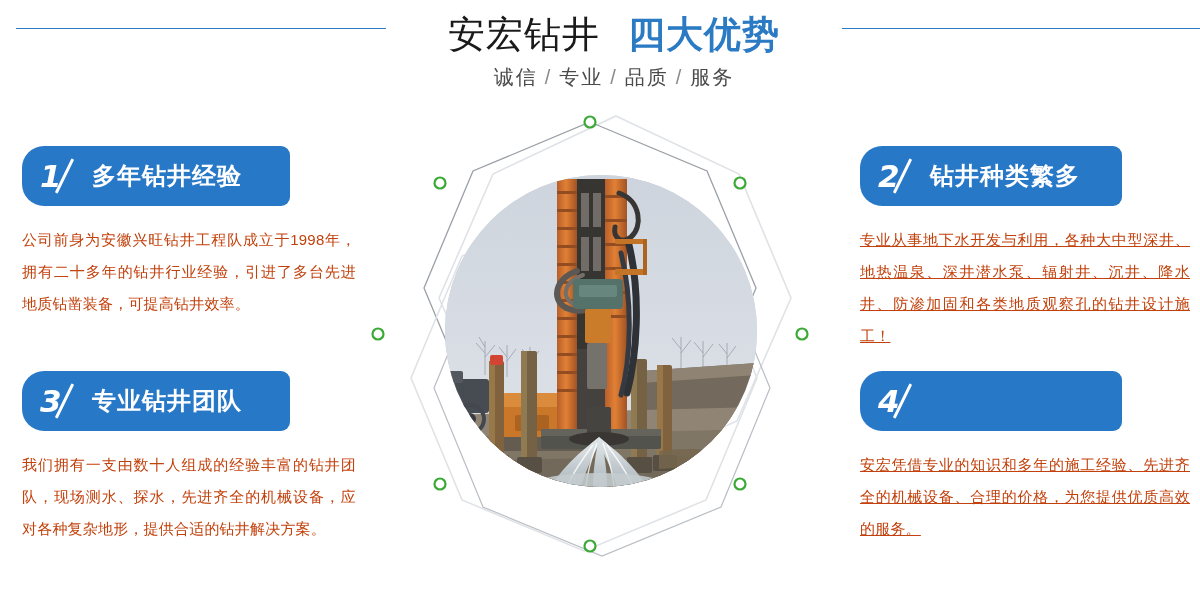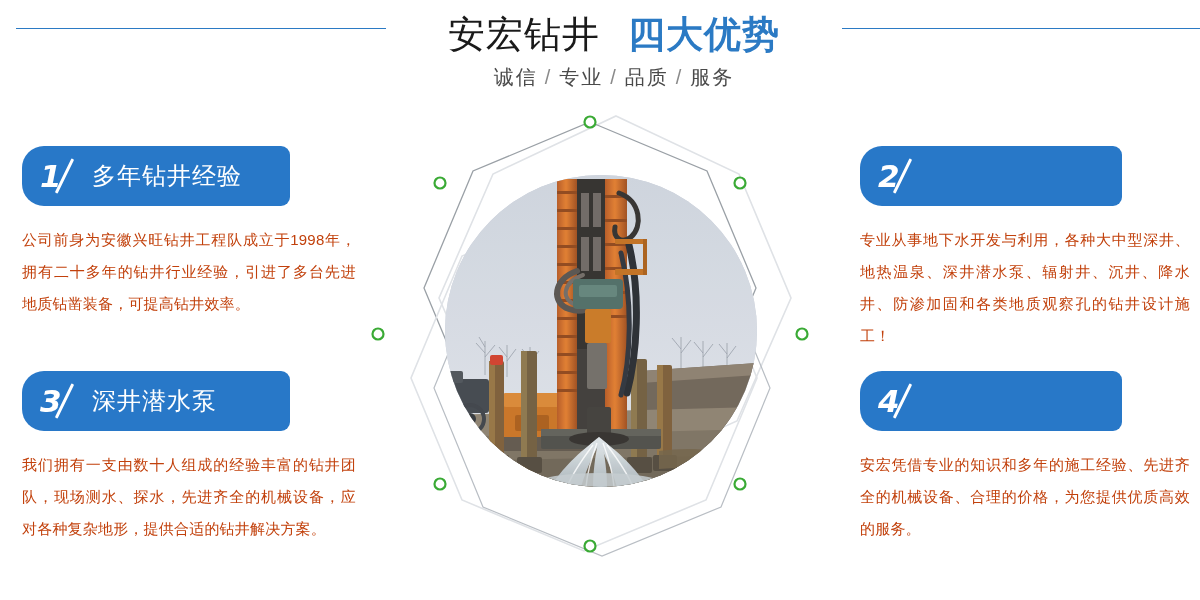--- a/index.html
+++ b/index.html
@@ -117,36 +117,36 @@
     top: 3px;
     width: 3px;
     height: 38px;
     background: #ffffff;
     transform: rotate(26deg);
     border-radius: 1px;
   }
   .badge-title {
     color: #ffffff;
     font-size: 24px;
-    font-weight: 400;
+    font-weight: 700;
     letter-spacing: 1px;
     margin-left: 8px;
     white-space: nowrap;
   }
 
   .card-body {
     margin-top: 18px;
     width: 334px;
     font-size: 15px;
     line-height: 32px;
     color: #c2410c;
     text-align: justify;
     letter-spacing: 0.2px;
   }
-  .card-right .card-body { width: 330px; }
+  .card-right .card-body { width: 330px; text-decoration: underline; }
 
   
   .center-graphic {
     position: absolute;
     left: 370px;
     top: 110px;
     width: 460px;
     height: 460px;
   }
   .poly-svg {
@@ -194,31 +194,32 @@
   </div>
   <div class="card-body">公司前身为安徽兴旺钻井工程队成立于1998年，拥有二十多年的钻井行业经验，引进了多台先进地质钻凿装备，可提高钻井效率。</div>
 </div>
 
 <div class="card card-left card-r2">
   <div class="badge">
     <span class="badge-num">
       <span class="glyph">3</span>
       <span class="slash"></span>
     </span>
-    <span class="badge-title">深井潜水泵</span>
+    <span class="badge-title">专业钻井团队</span>
   </div>
   <div class="card-body">我们拥有一支由数十人组成的经验丰富的钻井团队，现场测水、探水，先进齐全的机械设备，应对各种复杂地形，提供合适的钻井解决方案。</div>
 </div>
 
 <div class="card card-right card-r1">
   <div class="badge">
     <span class="badge-num">
       <span class="glyph">2</span>
       <span class="slash"></span>
     </span>
+    <span class="badge-title">钻井种类繁多</span>
   </div>
   <div class="card-body">专业从事地下水开发与利用，各种大中型深井、地热温泉、深井潜水泵、辐射井、沉井、降水井、防渗加固和各类地质观察孔的钻井设计施工！</div>
 </div>
 
 <div class="card card-right card-r2">
   <div class="badge">
     <span class="badge-num">
       <span class="glyph">4</span>
       <span class="slash"></span>
     </span>

